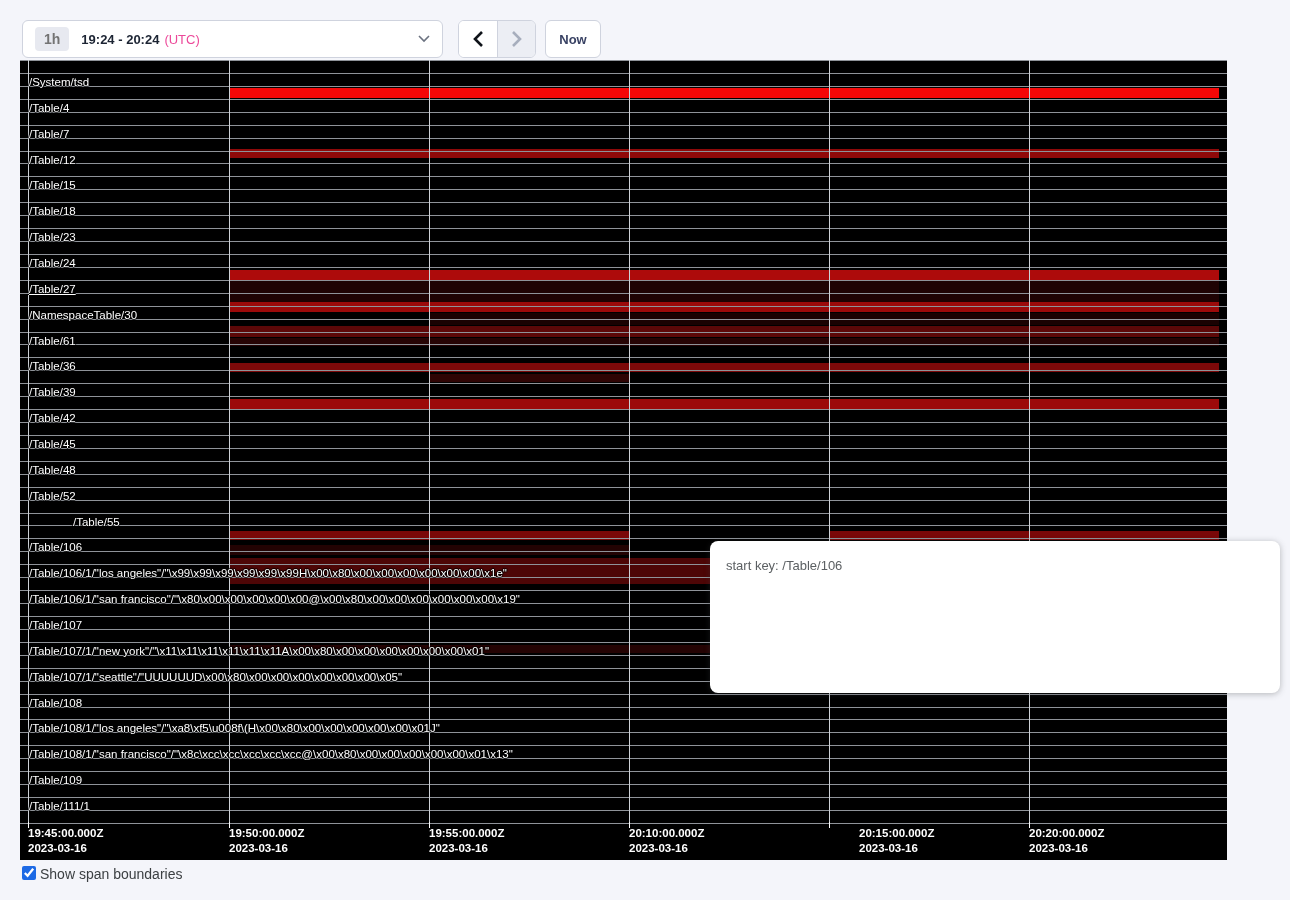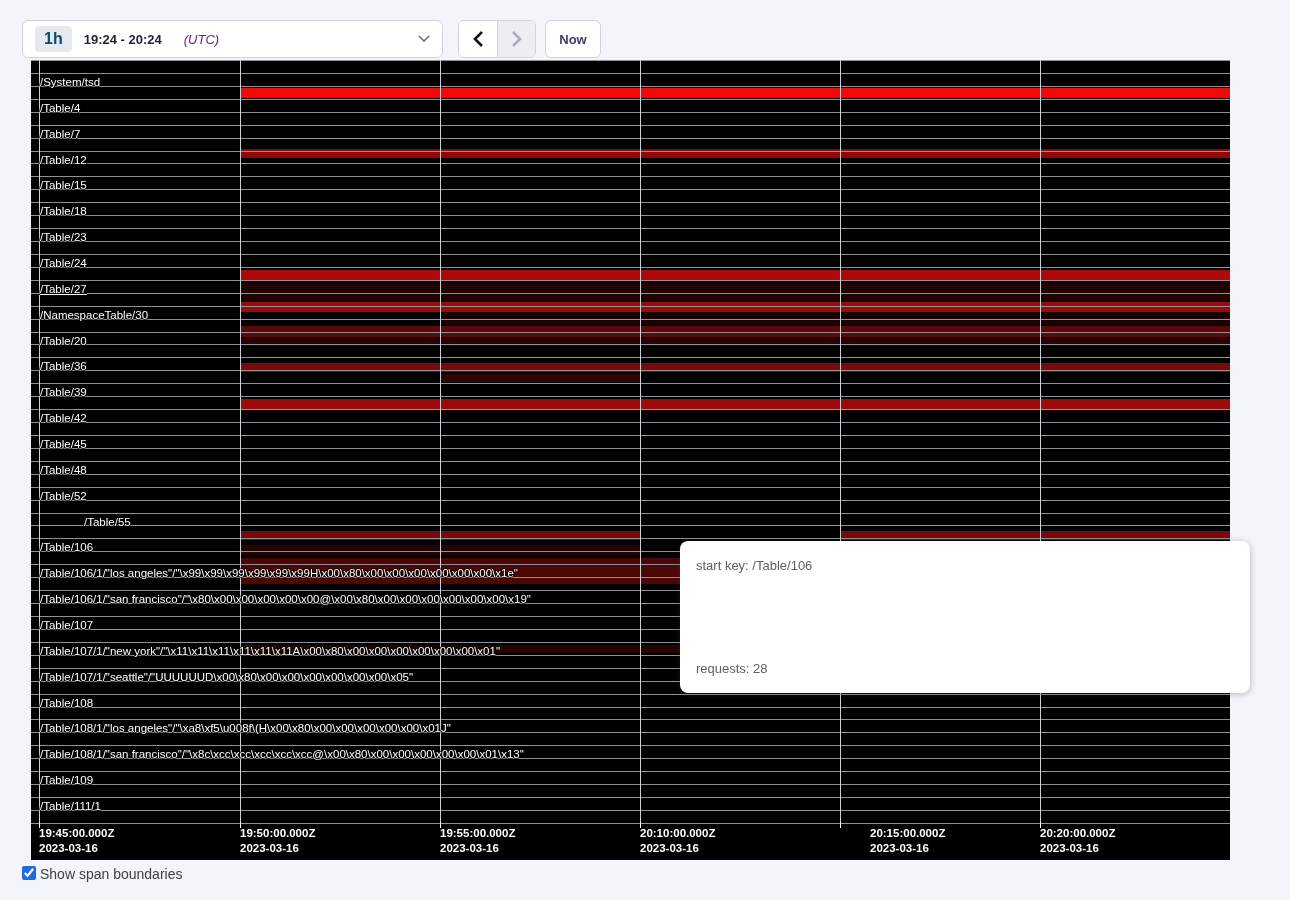--- a/index.html
+++ b/index.html
@@ -3,47 +3,47 @@
 <meta charset="utf-8">
 <style>
   html,body{margin:0;padding:0;}
   body{font-family:"Liberation Sans",sans-serif;background:#f4f5fa;}
   .page{position:relative;width:1290px;height:900px;background:#f4f5fa;overflow:hidden;}
 
   
   .time-range-select{position:absolute;left:22px;top:20px;width:421px;height:38px;background:#fff;
     border:1px solid #cfd3de;border-radius:6px;display:flex;align-items:center;padding:0 12px;
     box-sizing:border-box;cursor:pointer;}
-  .duration-badge{background:#e7e9f0;color:#0c4a6e;font-size:16px;font-weight:700;
+  .duration-badge{background:#e7e9f0;color:#737373;font-size:14px;font-weight:700;
     padding:4px 9px;border-radius:4px;margin-right:12px;}
   .range-text{font-size:13px;font-weight:700;color:#1c2433;}
-  .tz-text{font-size:13px;font-weight:400;color:#701a75;margin-left:22px;font-style:italic;}
+  .tz-text{font-size:13px;font-weight:400;color:#ec4899;margin-left:5px;}
   .chev{margin-left:auto;color:#6b7280;display:flex;align-items:center;}
   .nav-group{position:absolute;left:458px;top:20px;height:38px;display:flex;border:1px solid #cfd3de;
     border-radius:6px;overflow:hidden;background:#fff;box-sizing:border-box;}
   .nav-btn{width:38px;height:36px;border:none;background:#fff;display:flex;align-items:center;
     justify-content:center;cursor:pointer;padding:0;}
   .nav-btn.next{background:#eceef4;border-left:1px solid #cfd3de;}
   .now-btn{position:absolute;left:545px;top:20px;height:38px;width:56px;background:#fff;
     border:1px solid #cfd3de;border-radius:6px;font-family:"Liberation Sans",sans-serif;
     font-size:13px;font-weight:700;color:#394264;cursor:pointer;}
 
   
-  .heatmap{position:absolute;left:31px;top:60px;width:1199px;height:800px;background:#000;overflow:hidden;}
+  .heatmap{position:absolute;left:20px;top:60px;width:1199px;height:800px;background:#000;overflow:hidden;padding-left:8px;}
   .hline{position:absolute;left:0;width:100%;height:1px;background:#8f9399;z-index:2;}
   .vline{position:absolute;top:0;width:1px;height:762px;background:#cdd1d6;z-index:3;}
   .band{position:absolute;z-index:1;}
   .row-label{position:absolute;left:9px;z-index:4;color:#fff;font-size:11.5px;line-height:13px;
     white-space:nowrap;text-shadow:-1px 0 1px #000,1px 0 1px #000,0 -1px 1px #000,0 1px 1px #000;}
   .xtick{position:absolute;width:1px;height:6px;background:#fff;top:762px;z-index:4;}
   .xaxis-label{position:absolute;top:766px;z-index:4;color:#fff;font-size:11.5px;font-weight:700;
     line-height:15px;white-space:nowrap;}
 
   
-  .tooltip{position:absolute;left:680px;top:541px;width:570px;height:152px;background:#fff;
+  .tooltip{position:absolute;left:710px;top:541px;width:570px;height:152px;background:#fff;
     border-radius:8px;box-shadow:0 1px 6px rgba(60,64,67,.35);z-index:10;box-sizing:border-box;
     padding:17px 16px;display:flex;flex-direction:column;justify-content:space-between;}
   .tooltip-line{font-size:13px;color:#5c6063;white-space:nowrap;overflow:hidden;}
 
   
   .footer{position:absolute;left:22px;top:866px;display:flex;cursor:pointer;}
   .footer input{width:14px;height:14px;margin:0 4px 0 0;accent-color:#1d6ae5;cursor:pointer;}
   .footer span{font-size:14px;color:#3c4043;}
 </style>
 </head>
@@ -163,21 +163,21 @@
       <div class="row-label" style="top: 16px;">/System/tsd</div>
       <div class="row-label" style="top: 41.857px;">/Table/4</div>
       <div class="row-label" style="top: 67.714px;">/Table/7</div>
       <div class="row-label" style="top: 93.571px;">/Table/12</div>
       <div class="row-label" style="top: 119.428px;">/Table/15</div>
       <div class="row-label" style="top: 145.285px;">/Table/18</div>
       <div class="row-label" style="top: 171.142px;">/Table/23</div>
       <div class="row-label" style="top: 196.999px;">/Table/24</div>
       <div class="row-label" style="top: 222.856px; text-decoration: underline;">/Table/27</div>
       <div class="row-label" style="top: 248.713px;">/NamespaceTable/30</div>
-      <div class="row-label" style="top: 274.57px;">/Table/20</div>
+      <div class="row-label" style="top: 274.57px;">/Table/61</div>
       <div class="row-label" style="top: 300.427px;">/Table/36</div>
       <div class="row-label" style="top: 326.284px;">/Table/39</div>
       <div class="row-label" style="top: 352.141px;">/Table/42</div>
       <div class="row-label" style="top: 377.998px;">/Table/45</div>
       <div class="row-label" style="top: 403.855px;">/Table/48</div>
       <div class="row-label" style="top: 429.712px;">/Table/52</div>
       <div class="row-label" style="top: 455.569px; margin-left: 44px;">/Table/55</div>
       <div class="row-label" style="top: 481.426px;">/Table/106</div>
       <div class="row-label" style="top: 507.283px;">/Table/106/1/"los angeles"/"\x99\x99\x99\x99\x99\x99H\x00\x80\x00\x00\x00\x00\x00\x00\x1e"</div>
       <div class="row-label" style="top: 533.14px;">/Table/106/1/"san francisco"/"\x80\x00\x00\x00\x00\x00@\x00\x80\x00\x00\x00\x00\x00\x00\x19"</div>
@@ -216,21 +216,20 @@
       </div>
       <div class="xtick" style="left: 1009px;"></div>
       <div class="xaxis-label" style="left: 1009px;">
         <div>20:20:00.000Z</div>
         <div>2023-03-16</div>
       </div>
     </div>
 
   <div class="tooltip">
     <div class="tooltip-line">start key: /Table/106</div>
-    <div class="tooltip-line">requests: 28</div>
   </div>
 
   <label class="footer">
     <input type="checkbox" checked="" style="">
     <span>Show span boundaries</span>
   </label>
 
 </div>
 
 </body></html>

